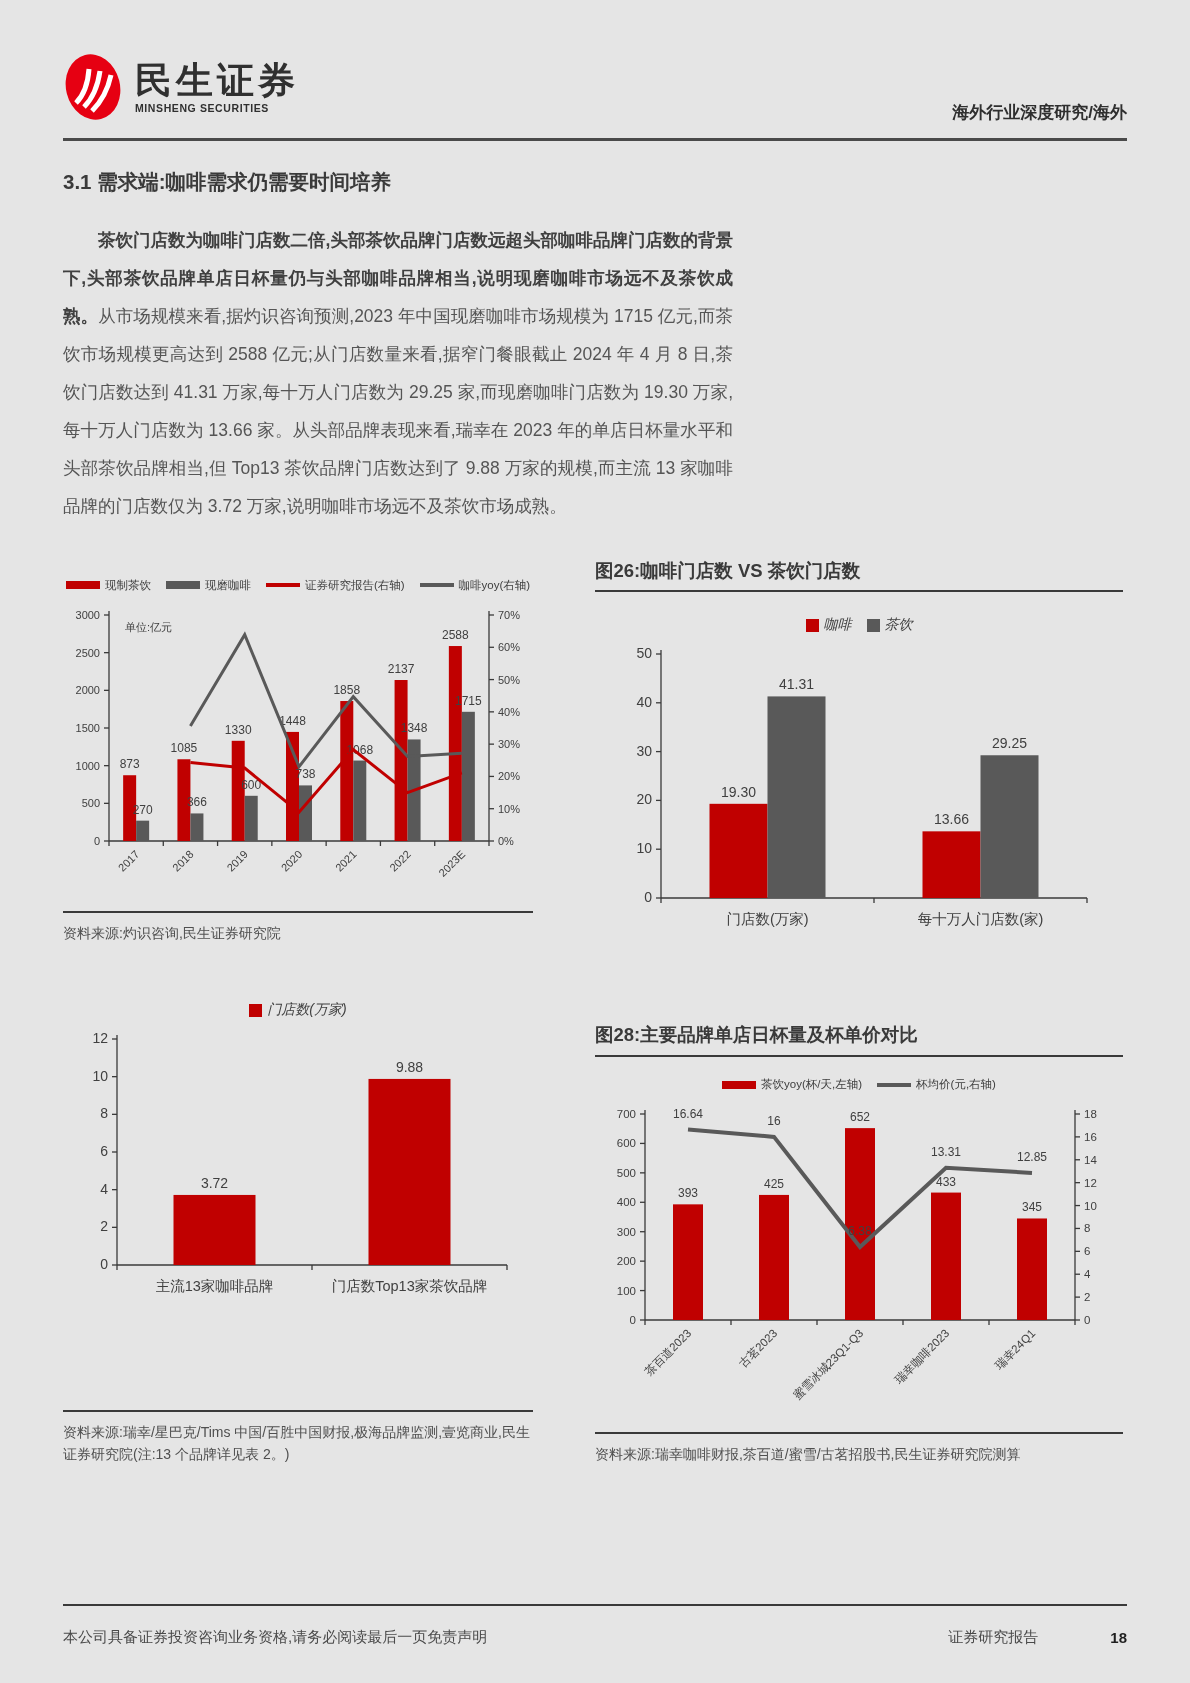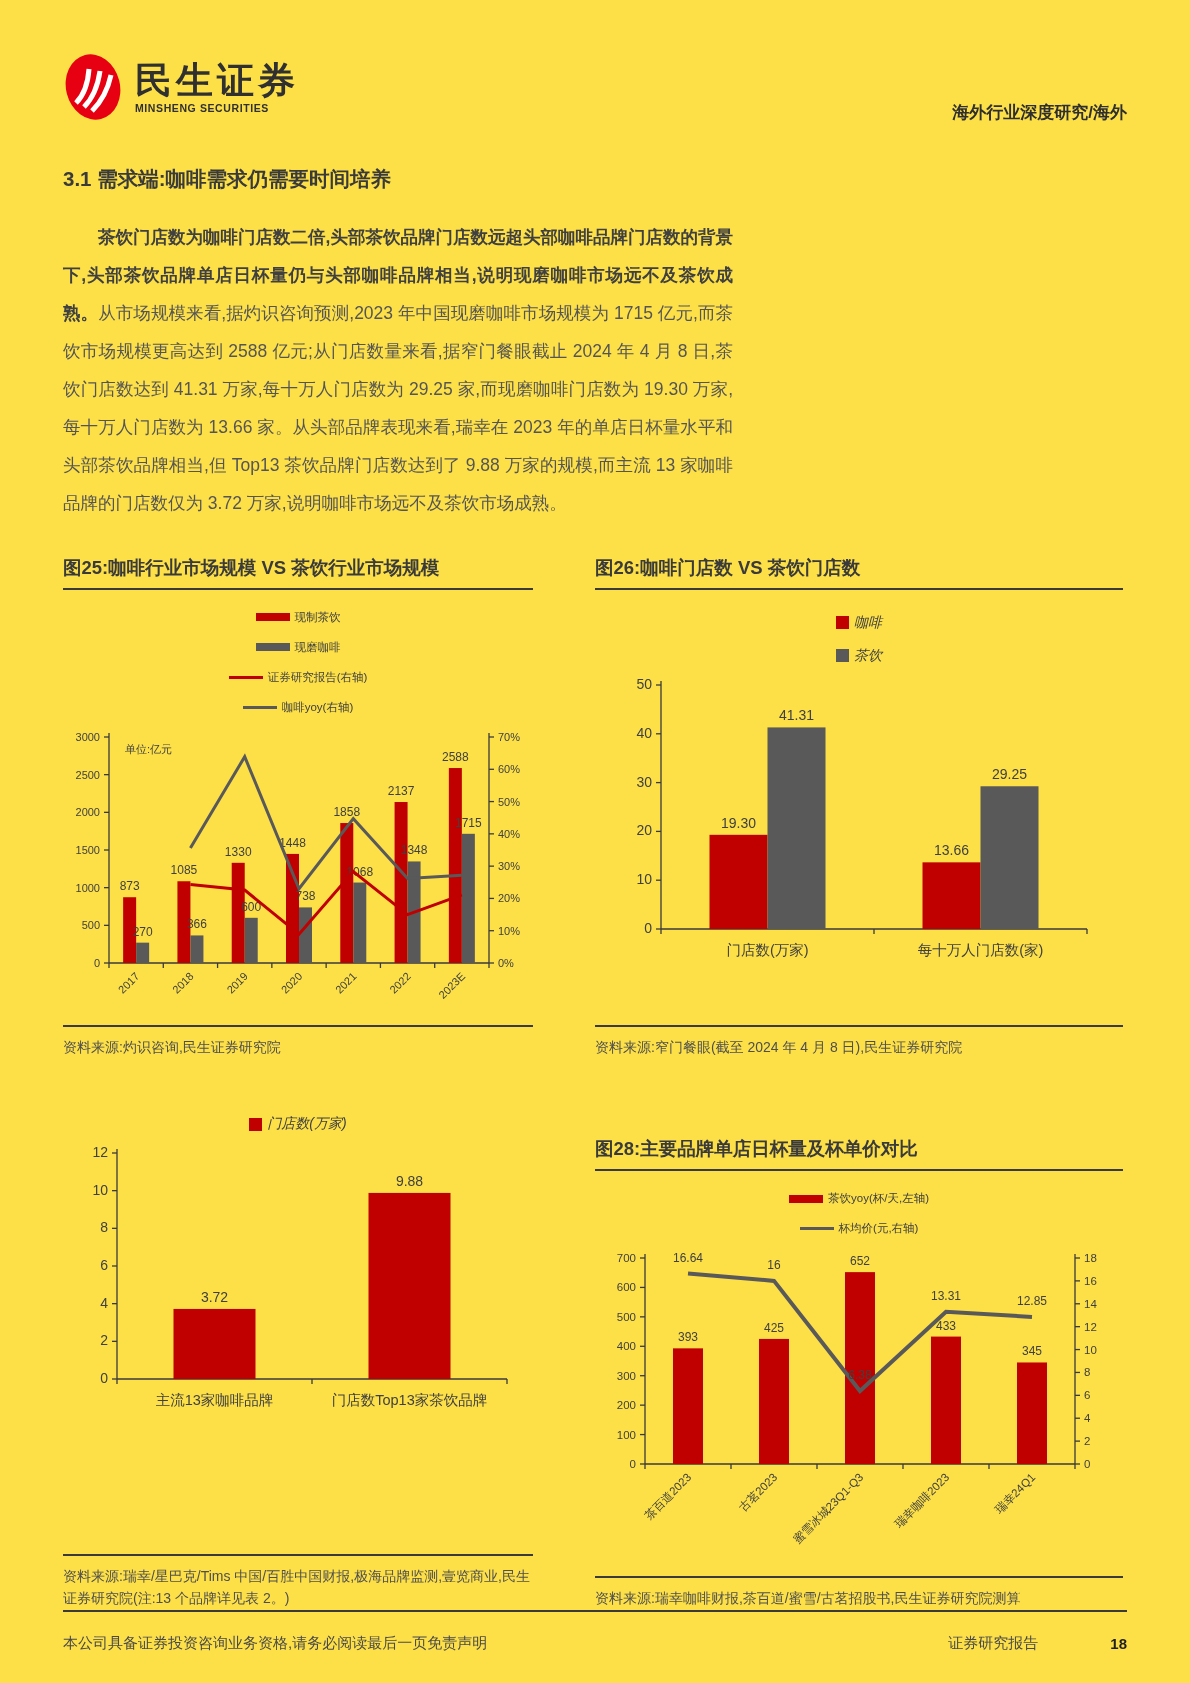--- a/index.html
+++ b/index.html
@@ -1,39 +1,39 @@
 <!DOCTYPE html>
 <html><head>
 <meta charset="utf-8">
 <style>
   *{margin:0;padding:0;box-sizing:border-box;}
   html,body{background:#ffffff;}
   body{font-family:"Liberation Sans","DejaVu Sans",sans-serif;color:#444;}
-  .page{width:1190px;height:1683px;background:#fde047;display:flex;flex-direction:column;padding:50px 63px 36px;overflow:hidden;}
+  .page{width:1190px;height:1683px;background:#e5e5e5;display:flex;flex-direction:column;padding:50px 63px 36px;overflow:hidden;}
   
   .header{display:flex;justify-content:space-between;align-items:flex-end;}
   .brand{display:flex;align-items:center;gap:10px;}
   .brand-text{display:flex;flex-direction:column;gap:2px;}
   .brand-cn{font-size:37px;font-weight:700;color:#303030;letter-spacing:4px;line-height:1.05;}
   .brand-en{font-size:10.5px;font-weight:700;color:#303030;letter-spacing:0.6px;}
   .header-right{font-size:17px;font-weight:700;color:#2f2f2f;padding-bottom:2px;}
   .header-rule{height:2.5px;background:#4a4a4a;margin-top:12px;}
   
   h1{margin-top:50px;font-size:27px;color:#e60012;font-weight:700;letter-spacing:0.5px;}
   h2{margin-top:27px;font-size:20.5px;color:#3a3a3a;font-weight:700;}
   .body-para{margin-top:25px;width:670px;font-size:17.5px;line-height:38px;color:#555;text-align:justify;text-indent:2em;}
   .body-para strong{color:#404040;font-weight:700;}
   
   .fig-row{display:flex;gap:62px;margin-top:33px;align-items:stretch;}
   .fig{display:flex;flex-direction:column;}
   .w-left{width:470px;}
   .w-right{width:528px;}
   .mt-offset{margin-top:45px;}
   .fig-title{font-size:18.5px;font-weight:700;color:#3a3a3a;border-bottom:2.5px solid #3a3a3a;padding-bottom:7px;line-height:1.4;}
-  .legend{display:flex;justify-content:center;align-items:center;gap:15px;margin-top:20px;font-size:11.5px;color:#404040;flex-direction:column;}
+  .legend{display:flex;justify-content:center;align-items:center;gap:15px;margin-top:20px;font-size:11.5px;color:#404040;}
   .legend.lg{font-size:14px;margin-top:24px;font-style:italic;}
   .legend-item{display:flex;align-items:center;gap:5px;white-space:nowrap;}
   .lm-bar{width:34px;height:8px;display:inline-block;}
   .lm-sq{width:13px;height:13px;display:inline-block;}
   .lm-line{width:34px;height:3.5px;display:inline-block;}
   .red{background:#c00000;}
   .gray{background:#595959;}
   .chart-wrap{margin-top:6px;}
   .fig-source{margin-top:auto;border-top:2.5px solid #3a3a3a;padding-top:9px;font-size:14px;color:#4f4f4f;line-height:1.6;}
   
@@ -68,21 +68,20 @@
   </header>
   <div class="header-rule"></div>
 
   <main>
     <h2>3.1 需求端:咖啡需求仍需要时间培养</h2>
     <p class="body-para"><strong>茶饮门店数为咖啡门店数二倍,头部茶饮品牌门店数远超头部咖啡品牌门店数的背景下,头部茶饮品牌单店日杯量仍与头部咖啡品牌相当,说明现磨咖啡市场远不及茶饮成熟。</strong><span>从市场规模来看,据灼识咨询预测,2023 年中国现磨咖啡市场规模为 1715 亿元,而茶饮市场规模更高达到 2588 亿元;从门店数量来看,据窄门餐眼截止 2024 年 4 月 8 日,茶饮门店数达到 41.31 万家,每十万人门店数为 29.25 家,而现磨咖啡门店数为 19.30 万家,每十万人门店数为 13.66 家。从头部品牌表现来看,瑞幸在 2023 年的单店日杯量水平和头部茶饮品牌相当,但 Top13 茶饮品牌门店数达到了 9.88 万家的规模,而主流 13 家咖啡品牌的门店数仅为 3.72 万家,说明咖啡市场远不及茶饮市场成熟。</span></p>
 
     <div class="fig-row">
 
       <figure class="fig w-left">
-        <figcaption class="fig-title">图25:咖啡行业市场规模 VS 茶饮行业市场规模</figcaption>
         <div class="legend">
           <span class="legend-item">
               <span class="lm-bar red"></span>
               <span>现制茶饮</span>
             </span>
           <span class="legend-item">
               <span class="lm-bar gray"></span>
               <span>现磨咖啡</span>
             </span>
           <span class="legend-item">
@@ -216,21 +215,20 @@
               <rect x="114.5" y="163.816" width="58" height="94.184" fill="#c00000"></rect>
               <text x="143.5" y="156.816" text-anchor="middle" font-size="14" fill="#404040">19.30</text>
               <rect x="327.5" y="191.3392" width="58" height="66.6608" fill="#c00000"></rect>
               <text x="356.5" y="184.3392" text-anchor="middle" font-size="14" fill="#404040">13.66</text>
               <rect x="172.5" y="56.40719999999999" width="58" height="201.5928" fill="#595959"></rect>
               <text x="201.5" y="49.40719999999999" text-anchor="middle" font-size="14" fill="#404040">41.31</text>
               <rect x="385.5" y="115.26000000000002" width="58" height="142.73999999999998" fill="#595959"></rect>
               <text x="414.5" y="108.26000000000002" text-anchor="middle" font-size="14" fill="#404040">29.25</text>
             </svg>
         </div>
-        <div class="fig-source">资料来源:窄门餐眼(截至 2024 年 4 月 8 日),民生证券研究院</div>
       </figure>
 
     </div>
 
     <div class="fig-row">
 
       <figure class="fig w-left">
         <div class="legend lg">
           <span class="legend-item">
               <span class="lm-sq red"></span>

